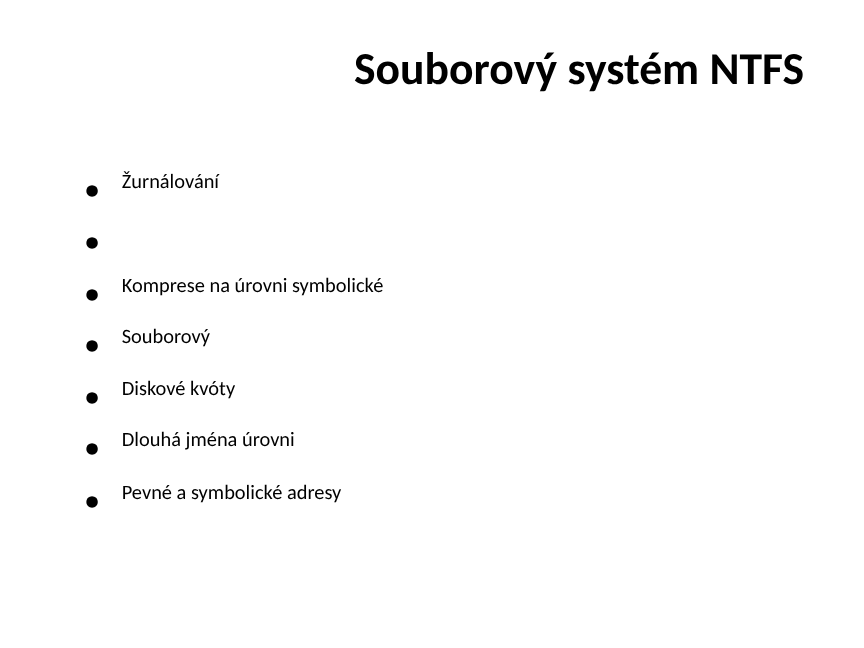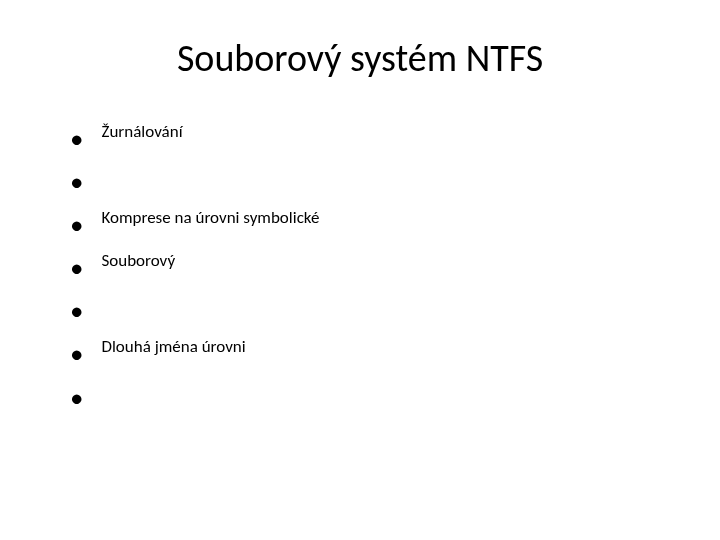--- a/index.html
+++ b/index.html
@@ -15,23 +15,23 @@
       color: #000000;
       overflow: hidden;
     }
     .slide {
       width: 100%;
       height: 100%;
       padding: 30px 50px;
     }
     .title {
       font-size: 38px;
-      font-weight: 400;
-      text-align: center;
-      margin-bottom: 40px;
+      font-weight: 700;
+      text-align: right;
+      margin-bottom: 60px;
       margin-top: 5px;
     }
     .content {
       padding-left: 20px;
     }
     .bullet-item {
       display: flex;
       align-items: flex-start;
       margin-bottom: 8px;
     }
@@ -62,22 +62,24 @@
     <div class="bullet-item">
       <span class="bullet">•</span>
       <span class="bullet-text">Komprese na úrovni symbolické</span>
     </div>
     <div class="bullet-item">
       <span class="bullet">•</span>
       <span class="bullet-text">Souborový</span>
     </div>
     <div class="bullet-item">
       <span class="bullet">•</span>
+      <span class="bullet-text">Diskové kvóty</span>
     </div>
     <div class="bullet-item">
       <span class="bullet">•</span>
       <span class="bullet-text">Dlouhá jména úrovni</span>
     </div>
     <div class="bullet-item">
       <span class="bullet">•</span>
+      <span class="bullet-text">Pevné a symbolické adresy</span>
     </div>
   </div>
 </div>
 
 </body></html>

